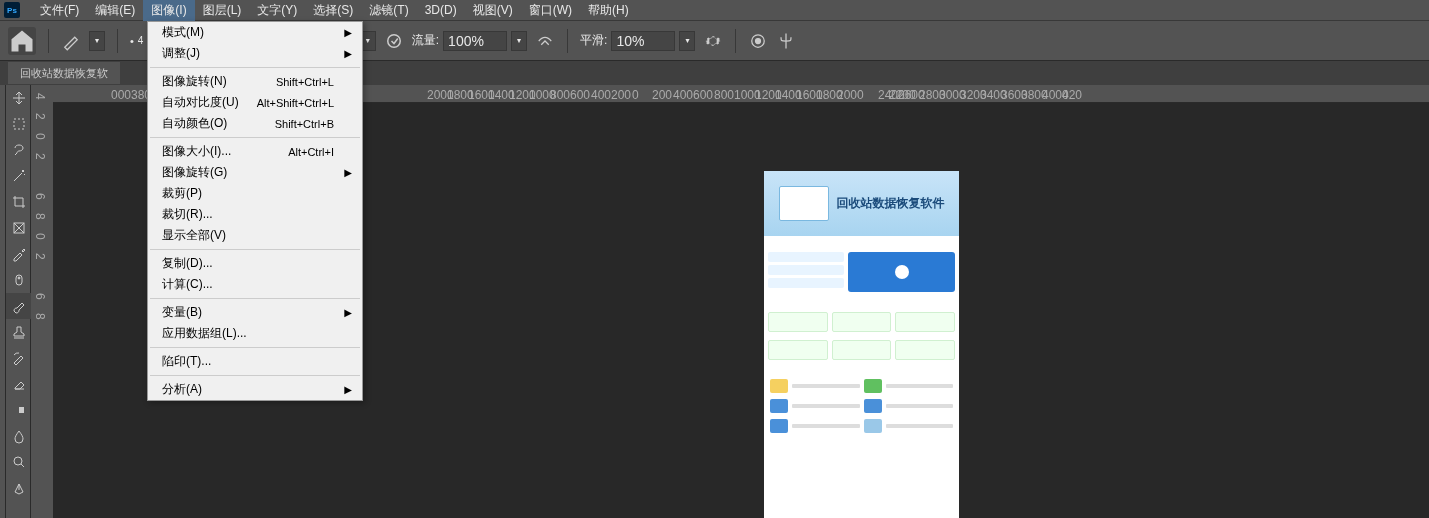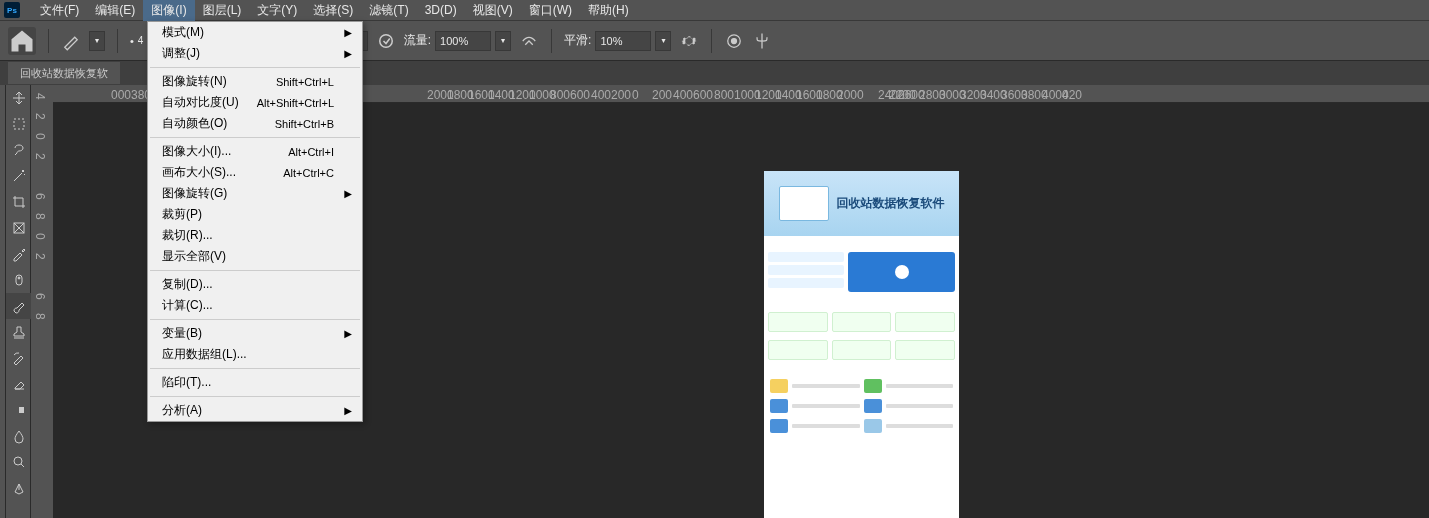--- a/index.html
+++ b/index.html
@@ -5,21 +5,21 @@
 *{margin:0;padding:0;box-sizing:border-box;font-family:"Microsoft YaHei",sans-serif;font-size:12px;user-select:none}
 body{width:1429px;height:518px;background:#535353;overflow:hidden;color:#e8e8e8}
 .menubar{height:21px;background:#535353;display:flex;align-items:center;padding-left:4px;border-bottom:1px solid #383838}
 .ps-logo{width:16px;height:16px;background:#001e36;color:#31a8ff;display:flex;align-items:center;justify-content:center;font-size:8px;font-weight:bold;margin-right:12px;border-radius:2px}
 .menu-item{padding:0 8px;height:21px;display:flex;align-items:center;cursor:default}
 .menu-item.active{background:#4a6a8a}
 .optbar{height:40px;background:#535353;display:flex;align-items:center;padding:0 8px;gap:8px;border-bottom:1px solid #2a2a2a}
 .home-icon{width:28px;height:28px;display:flex;align-items:center;justify-content:center;background:#454545;border-radius:3px}
 .opt-sep{width:1px;height:24px;background:#383838;margin:0 4px}
 .opt-field{display:flex;align-items:center;gap:4px}
-.opt-input{background:#454545;border:1px solid #383838;color:#e8e8e8;padding:2px 4px;width:56px;height:20px;font-size:11px}
+.opt-input{background:#454545;border:1px solid #383838;color:#e8e8e8;padding:2px 4px;width:64px;height:20px;font-size:14px}
 .dd-btn{width:16px;height:20px;background:#454545;border:1px solid #383838;display:flex;align-items:center;justify-content:center;font-size:8px}
 .opt-icon{width:20px;height:20px;display:flex;align-items:center;justify-content:center;color:#ccc}
 .tab-bar{height:24px;background:#3f3f3f;display:flex;align-items:center;padding:0 8px}
 .tab{padding:0 12px;background:#535353;height:22px;display:flex;align-items:center;font-size:11px;color:#ccc}
 .main-area{display:flex;height:433px}
 .tool-sidebar{width:6px;background:#535353;border-right:1px solid #2a2a2a}
 .toolbar{width:25px;background:#535353;display:flex;flex-direction:column;border-right:1px solid #2a2a2a}
 .tool{width:25px;height:26px;display:flex;align-items:center;justify-content:center;color:#ccc;position:relative}
 .tool.active{background:#454545}
 .tool svg{width:16px;height:16px}
@@ -357,24 +357,20 @@
     <div class="dd-item">
       <span>自动颜色(O)</span>
       <span class="shortcut">Shift+Ctrl+B</span>
     </div>
     <div class="dd-sep"></div>
     <div class="dd-item">
       <span>图像大小(I)...</span>
       <span class="shortcut">Alt+Ctrl+I</span>
     </div>
     <div class="dd-item">
-      <span>画布大小(S)...</span>
-      <span class="shortcut">Alt+Ctrl+C</span>
-    </div>
-    <div class="dd-item">
       <span>图像旋转(G)</span>
       <span class="arrow">▶</span>
     </div>
     <div class="dd-item">
       <span>裁剪(P)</span>
     </div>
     <div class="dd-item">
       <span>裁切(R)...</span>
     </div>
     <div class="dd-item">

